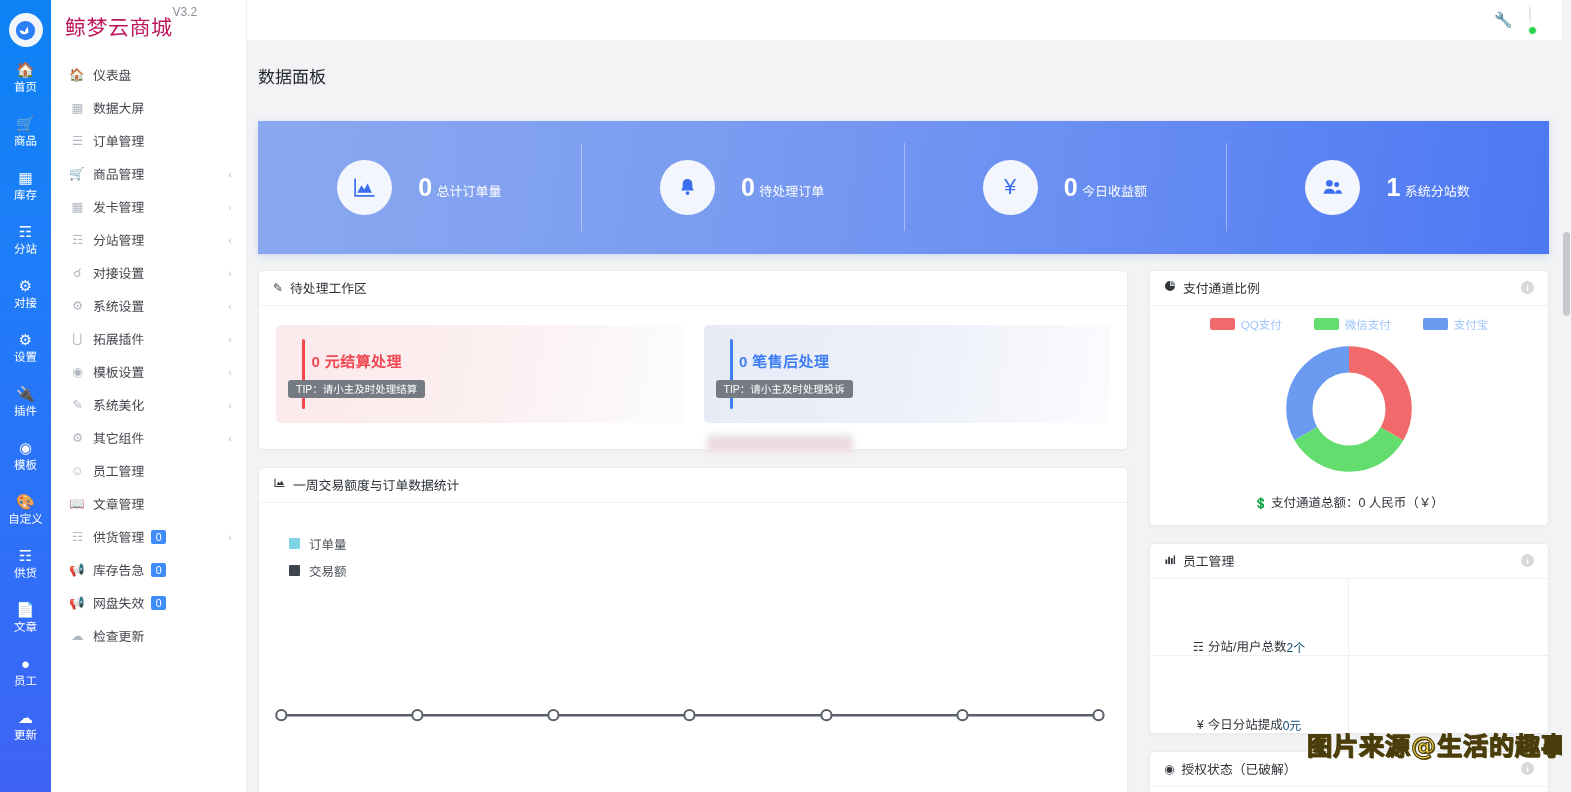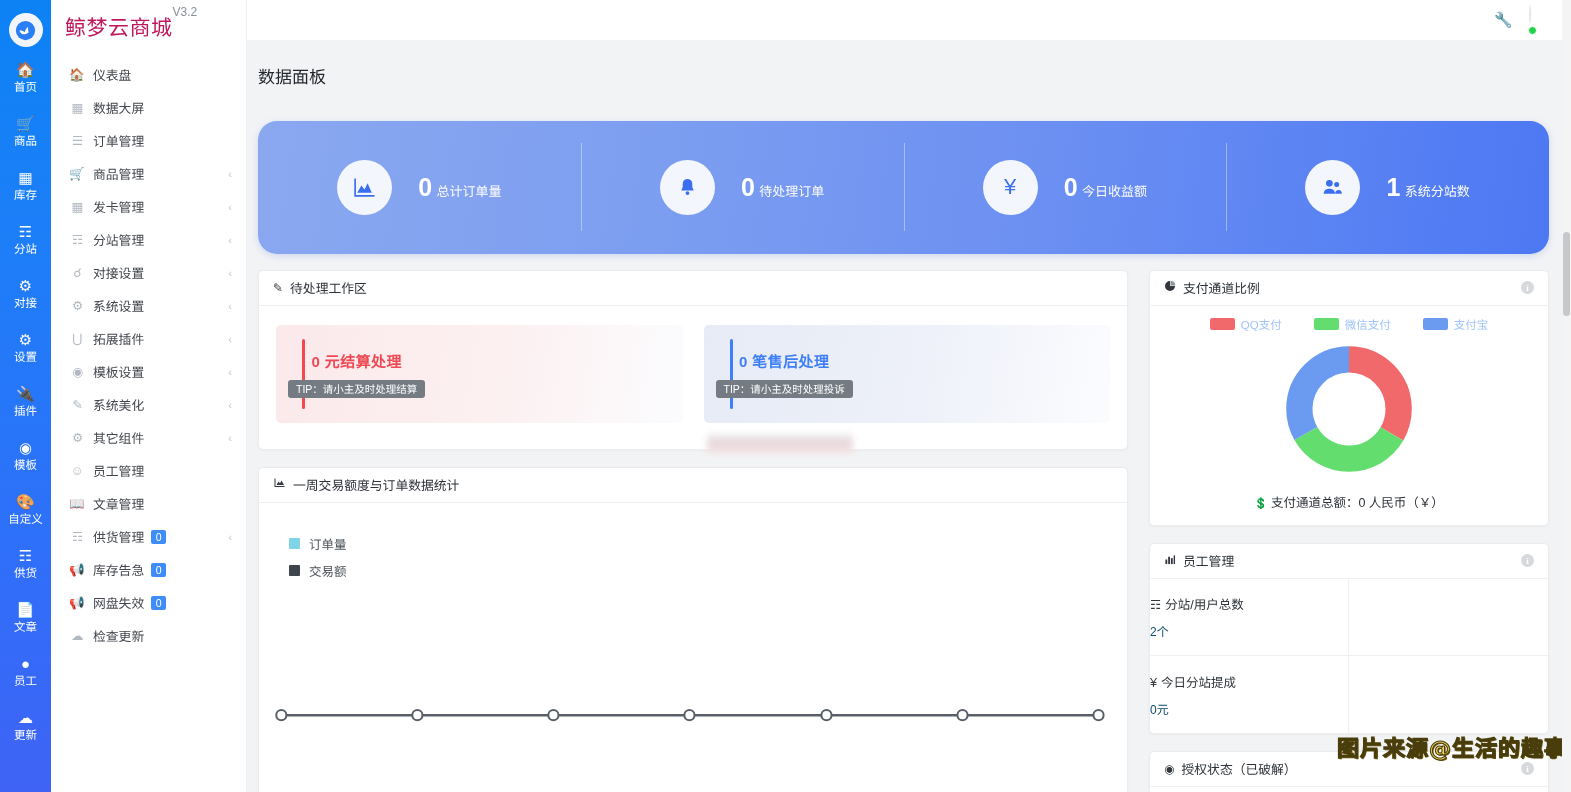--- a/index.html
+++ b/index.html
@@ -80,21 +80,21 @@
     position: absolute; left: -1px; bottom: -1px; width: 9px; height: 9px;
     border-radius: 50%; background: #24d14a; border: 1.5px solid #fff;
   }
 
   .page-title { font-size: 17px; color: #22262c; padding: 12px 0 0 11px; font-weight: 400; }
 
   .content { padding: 21px 22px 0 11px; }
 
   
   .hero {
-    height: 133px; border-radius: 19px;
+    height: 133px; border-radius: 0;
     background: linear-gradient(98deg, #8aa8f0 0%, #7e9ff0 28%, #6c90f2 60%, #4c78f3 100%);
     display: flex; align-items: center; margin-bottom: 16px;
     box-shadow: 0 2px 7px rgba(80,120,220,.22);
   }
   .hero-cell {
     flex: 1 1 0; height: 92px; display: flex; align-items: center;
     justify-content: center; gap: 26px; position: relative;
   }
   .hero-cell + .hero-cell::before {
     content: ""; position: absolute; left: 0; top: 2px; bottom: 2px;
@@ -170,38 +170,38 @@
   .dl-item { display: flex; align-items: center; gap: 6px; }
   .dl-sw { width: 25px; height: 12px; border-radius: 2px; }
   .dl-lab { font-size: 11.5px; color: #9ec4fa; }
   .donut-wrap { display: flex; justify-content: center; }
   .donut-total { text-align: center; font-size: 12.5px; color: #2d3238; margin-top: 10px; }
   .donut-total .dt-ico { font-size: 11px; color: #33383f; margin-right: 3px; }
 
   
   .sub-grid { display: flex; flex-wrap: wrap; }
   .sub-cell {
-    width: 50%; height: 77px; display: flex; flex-direction: column;
-    align-items: flex-start; justify-content: center;
+    width: 50%; height: 77px; display: flex; flex-direction: row;
+    align-items: flex-end; justify-content: center;
     border-right: 1px solid #f0f0f2; border-bottom: 1px solid #f0f0f2;
   }
   .sub-cell:nth-child(2n) { border-right: none; }
   .sub-cell:nth-child(n+3) { border-bottom: none; }
   .sc-lab { font-size: 12.5px; color: #2f343a; }
   .sc-lab .sc-ico { margin-right: 4px; color: #33383f; }
   .sc-val { font-size: 12px; color: #0c4a6e; margin-top: 9px; }
   .sub-cell.empty { }
 
   
   .auth-body { padding: 15px 0 12px 0; display: flex; justify-content: center; }
 
   
   .watermark {
     position: absolute; right: 4px; bottom: 30px;
-    font-size: 22px; font-weight: 700; letter-spacing: 1px;
+    font-size: 25px; font-weight: 700; letter-spacing: 1px;
     color: #f2d750; -webkit-text-stroke: 1.1px #4a3d0c;
     text-shadow: 1px 1px 0 #6b5a15; pointer-events: none; white-space: nowrap;
     font-family: "DejaVu Sans", sans-serif;
   }
 
   
   .pagescroll {
     position: absolute; right: 0; top: 0; width: 9px; height: 792px; background: #f4f4f5;
   }
   .pagescroll .thumb {

